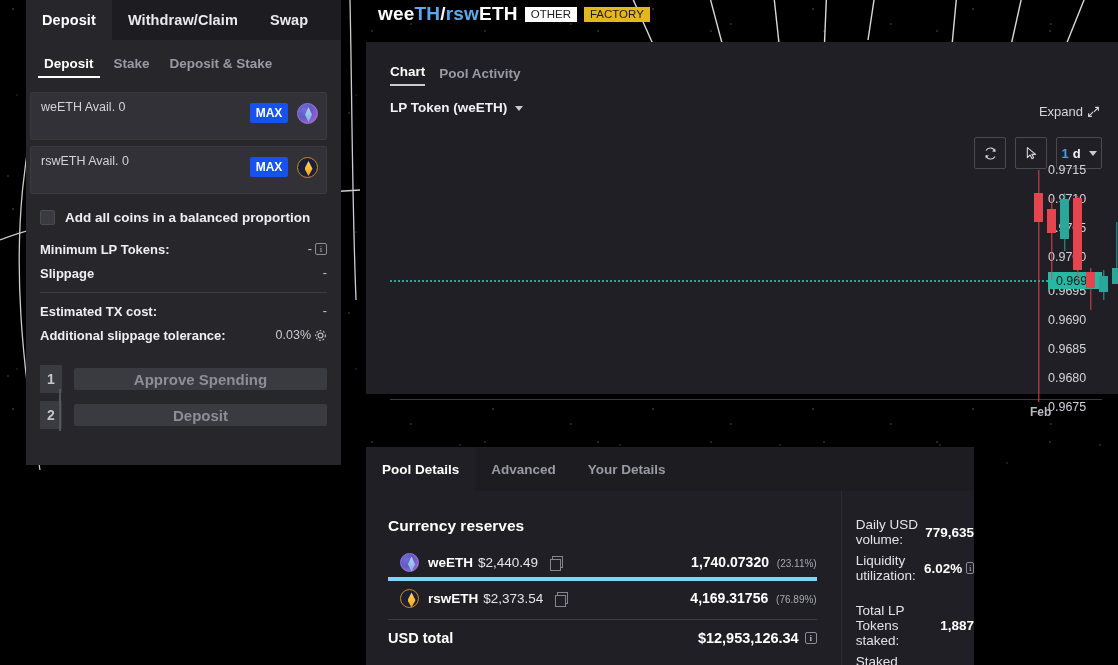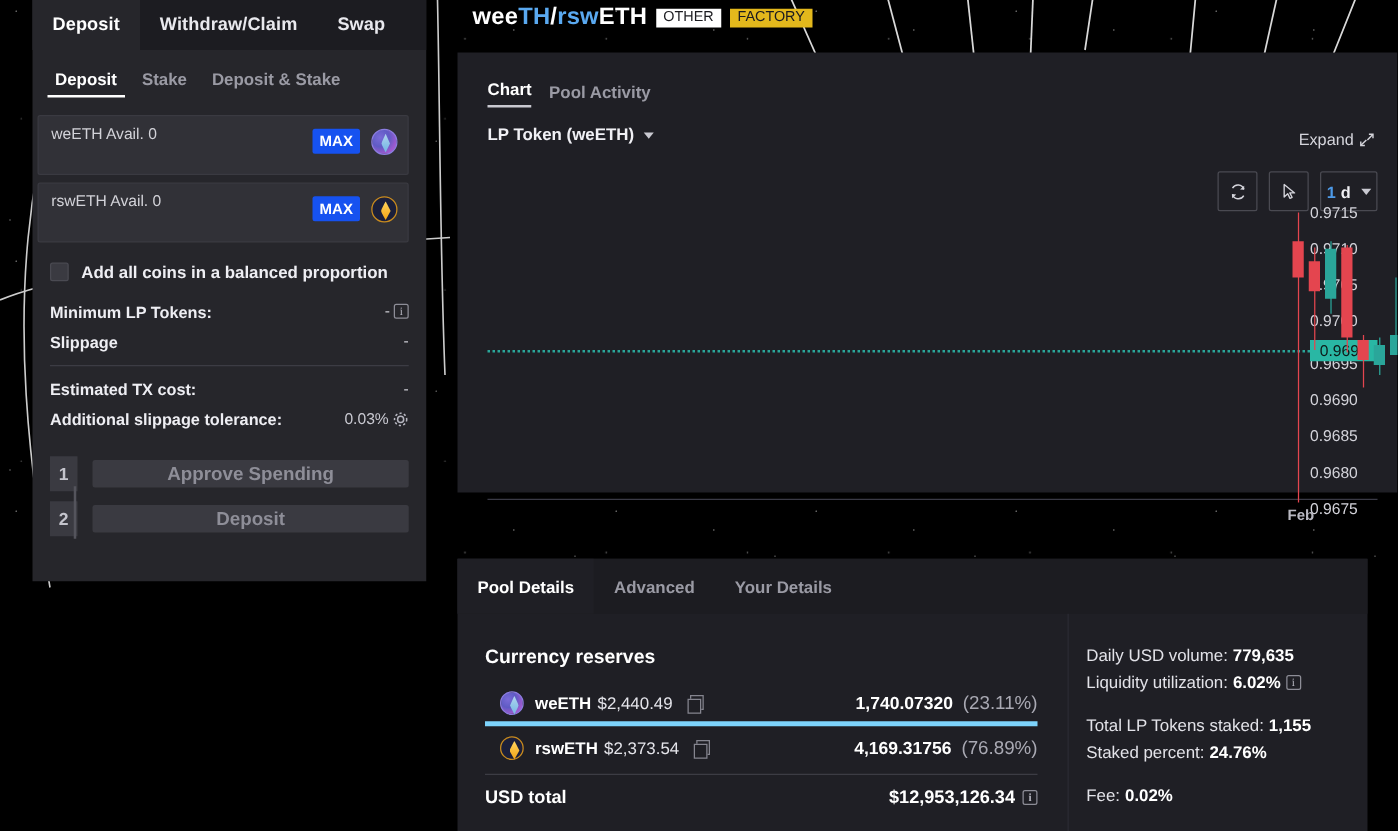--- a/index.html
+++ b/index.html
@@ -126,37 +126,37 @@
   .ylabel { position:absolute; right: 0; font-size: 12.5px; color:#d3d3da; text-align:left; width: 54px; }
   .xlabel { position:absolute; font-size: 12px; font-weight:700; color:#b9b9c2; bottom: 3px; }
   .pricebadge { position:absolute; right: 0; width: 54px; height: 17px; background:#29b7a4; color:#0e1a18;
                 font-size: 12.5px; font-weight:400; display:flex; align-items:center; justify-content:center; }
   .dashline { position:absolute; left: 0; height: 0; border-top: 2px dotted #2aa69a; }
   .candle { position:absolute; }
   .candle .wick { position:absolute; left:50%; transform:translateX(-50%); width:1.4px; }
   .candle .body { position:absolute; left:0; width:100%; }
 
   
-  .details-card { position:absolute; left: 366px; top: 447px; width: 728px; height: 218px; background:#1f1f25; z-index: 6; }
+  .details-card { position:absolute; left: 366px; top: 447px; width: 608px; height: 218px; background:#1f1f25; z-index: 6; }
   .dtabs { display:flex; height: 44px; background:#1c1c21; }
   .dtab { display:flex; align-items:center; padding: 0 16px; font-size: 13.5px; font-weight:700; color:#9a9aa4; cursor:pointer; }
   .dtab.active { background:#1f1f25; color:#ffffff; }
   .dbody { display:flex; height: 174px; }
   .dleft { width: 488px; padding: 26px 24px 0 22px; }
   .dright { flex:1; padding: 26px 0 0 14px; border-left: 1px solid #2b2b33; }
   .res-title { font-size: 15.5px; font-weight:700; color:#ffffff; margin-bottom: 12px; }
   .res-row { display:flex; align-items:center; height: 34px; border-bottom: 4px solid #7dd3fc; padding-left: 12px; }
   .res-row.last { border-bottom: none; }
   .res-name { font-size: 13.5px; font-weight:700; color:#ffffff; margin-left: 9px; }
   .res-price { font-size: 13.5px; color:#e4e4ea; margin-left: 5px; }
   .copy { width:13px; height:13px; margin-left: 12px; position:relative; cursor:pointer; }
   .copy::before{content:"";position:absolute;left:2px;top:0;width:9px;height:10px;border:1.3px solid #85858f;}
   .copy::after{content:"";position:absolute;left:0;top:3px;width:9px;height:10px;border:1.3px solid #85858f;background:#1f1f25;}
   .res-amt { margin-left:auto; font-size: 14px; font-weight:700; color:#ffffff; }
-  .res-pct { font-size: 15px; color:#a9a9b3; font-weight:400; margin-left: 4px; }
+  .res-pct { font-size: 10px; color:#a9a9b3; font-weight:400; margin-left: 4px; }
   .usd-row { display:flex; align-items:center; margin-top: 10px; padding-left: 0; }
   .usd-label { font-size: 14.5px; font-weight:700; color:#ffffff; }
   .usd-val { margin-left:auto; font-size: 14.5px; font-weight:700; color:#ffffff; display:flex; gap:6px; align-items:center; }
   .stat { font-size: 13.5px; color:#e2e2e8; margin-bottom: 6px; display:flex; align-items:center; gap:4px; }
   .stat b { color:#ffffff; }
   .stat-gap { height: 14px; }
   .token-sm { width:19px; height:19px; border-radius:50%; position:relative; flex:0 0 auto; }
 </style>
 </head>
 <body>
@@ -411,21 +411,21 @@
           <b>779,635</b>
         </div>
         <div class="stat">
           <span>Liquidity utilization:</span>
           <b>6.02%</b>
           <span class="ibox">i</span>
         </div>
         <div class="stat-gap"></div>
         <div class="stat">
           <span>Total LP Tokens staked:</span>
-          <b>1,155</b>
+          <b>1,887</b>
         </div>
         <div class="stat">
           <span>Staked percent:</span>
           <b>24.76%</b>
         </div>
         <div class="stat-gap"></div>
         <div class="stat">
           <span>Fee:</span>
           <b>0.02%</b>
         </div>

